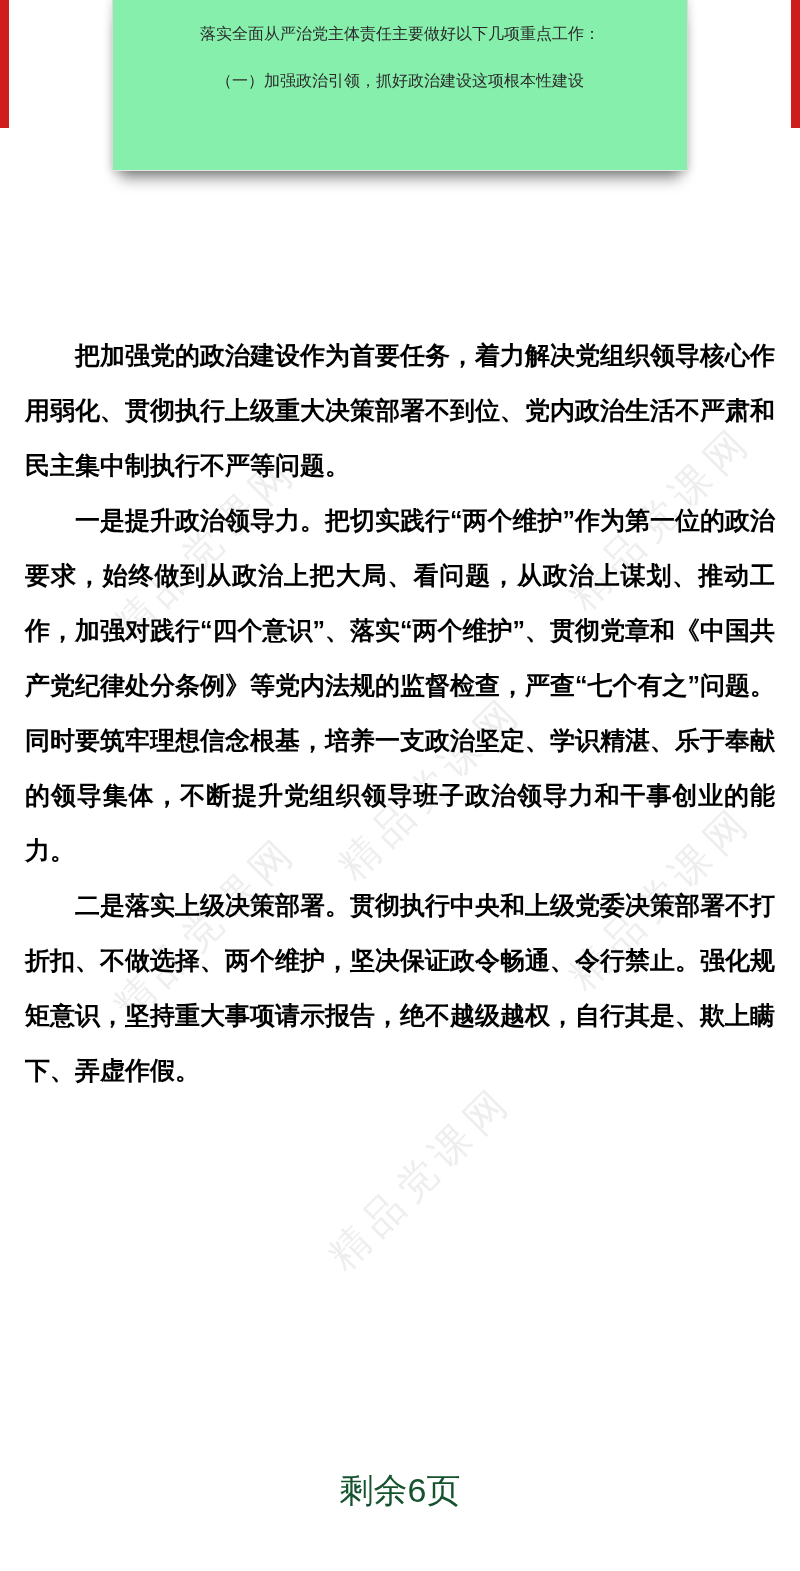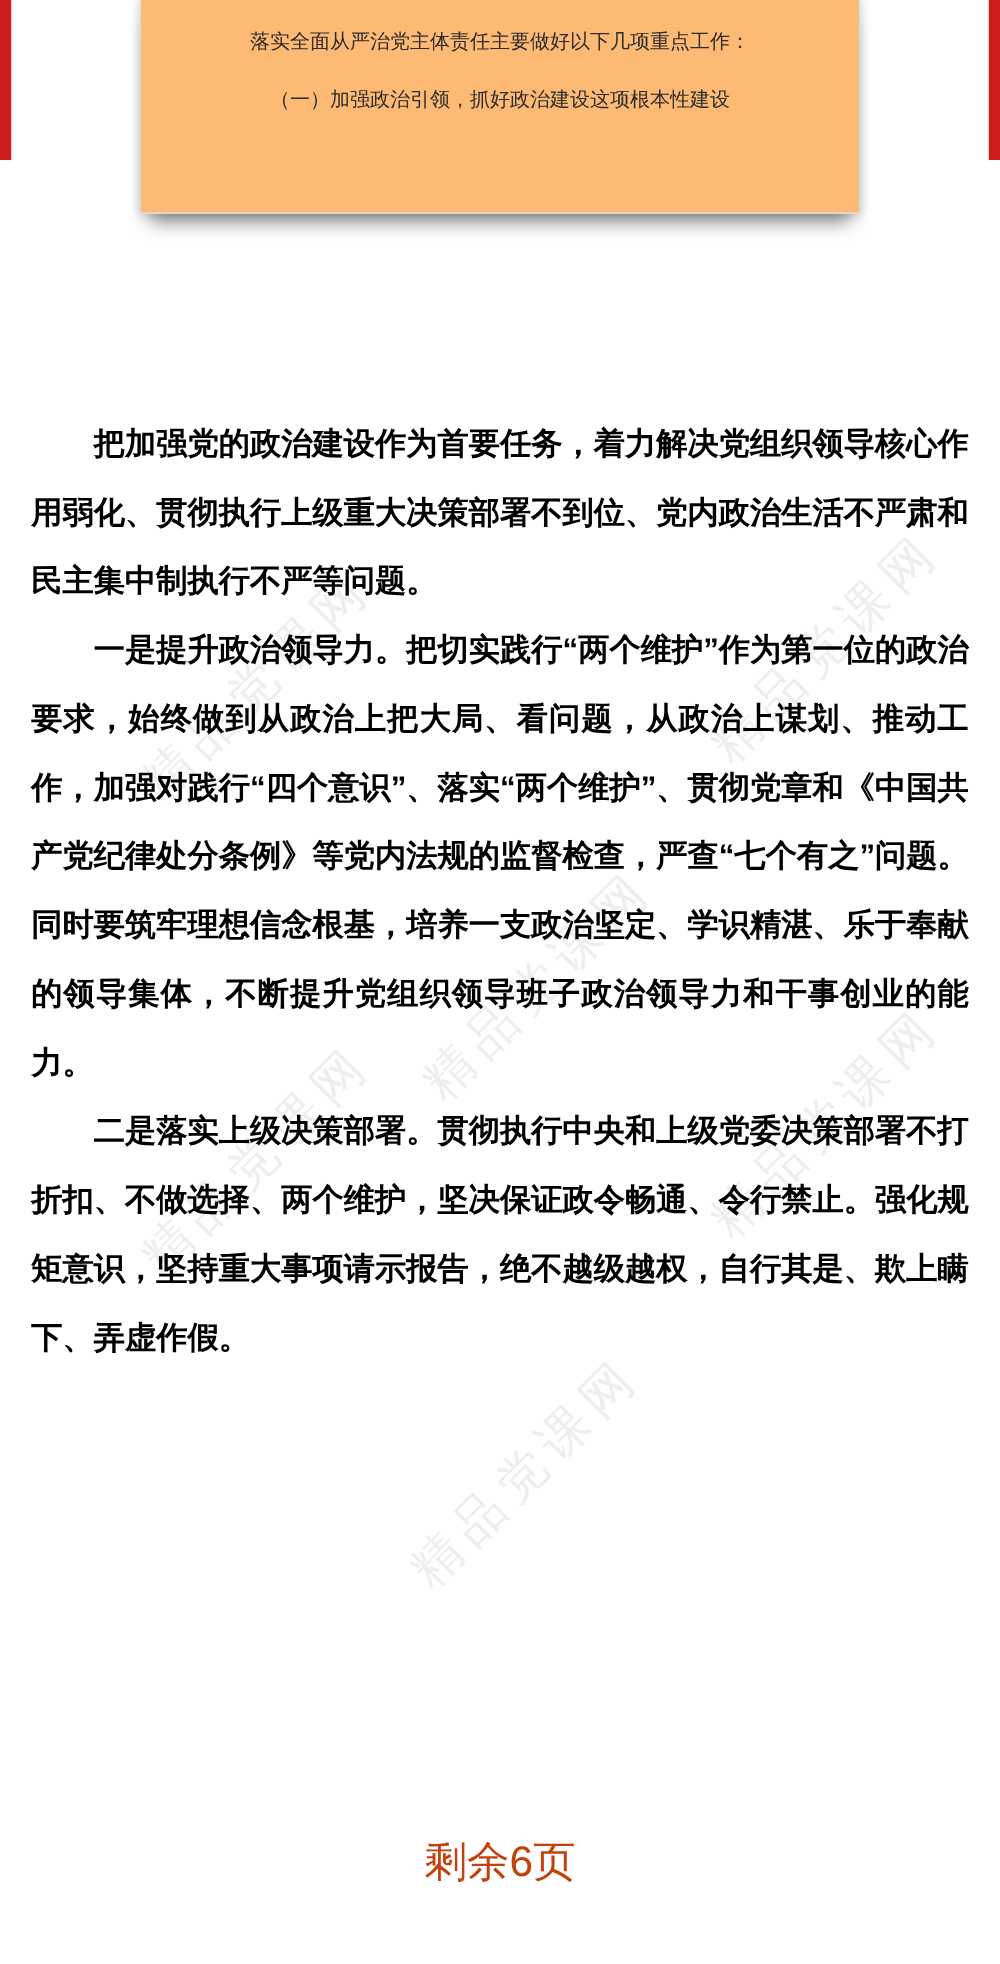--- a/index.html
+++ b/index.html
@@ -9,21 +9,21 @@
     font-family:"Liberation Sans", sans-serif;
   }
   
   .red-bar{position:absolute;top:0;width:9px;height:128px;background:#cf1d1d;}
   .red-bar.left{left:0;}
   .red-bar.right{right:0;}
 
   
   .card{
     position:absolute;top:0;left:112px;width:576px;height:171px;
-    background:#fdba74;
+    background:#86efac;
     border-left:1px solid #d9d9d9;border-right:1px solid #d9d9d9;border-bottom:1px solid #e6e6e6;
     box-shadow:0 0 9px rgba(0,0,0,0.22), 0 15px 14px -8px rgba(0,0,0,0.45);
     box-sizing:border-box;
     text-align:center;color:#2b2b2b;
   }
   .card-line1{margin-top:24px;font-size:16px;line-height:20px;}
   .card-line2{margin-top:27px;font-size:16px;line-height:20px;}
 
   
   .watermark-layer{position:absolute;inset:0;pointer-events:none;}
@@ -38,21 +38,21 @@
     font-size:25px;line-height:55px;color:#000000;
     text-align:justify;
     font-weight:bold;
   }
   .body-text p{margin:0;text-indent:2em;}
 
   
   .footer{
     position:absolute;top:1468px;left:0;width:800px;
     display:flex;justify-content:center;
-    font-size:34px;line-height:44px;color:#c2410c;
+    font-size:34px;line-height:44px;color:#14532d;
   }
 </style>
 </head>
 <body>
 
 <div class="red-bar left"></div>
 <div class="red-bar right"></div>
 
 <div class="card">
   <div class="card-line1">落实全面从严治党主体责任主要做好以下几项重点工作：</div>

